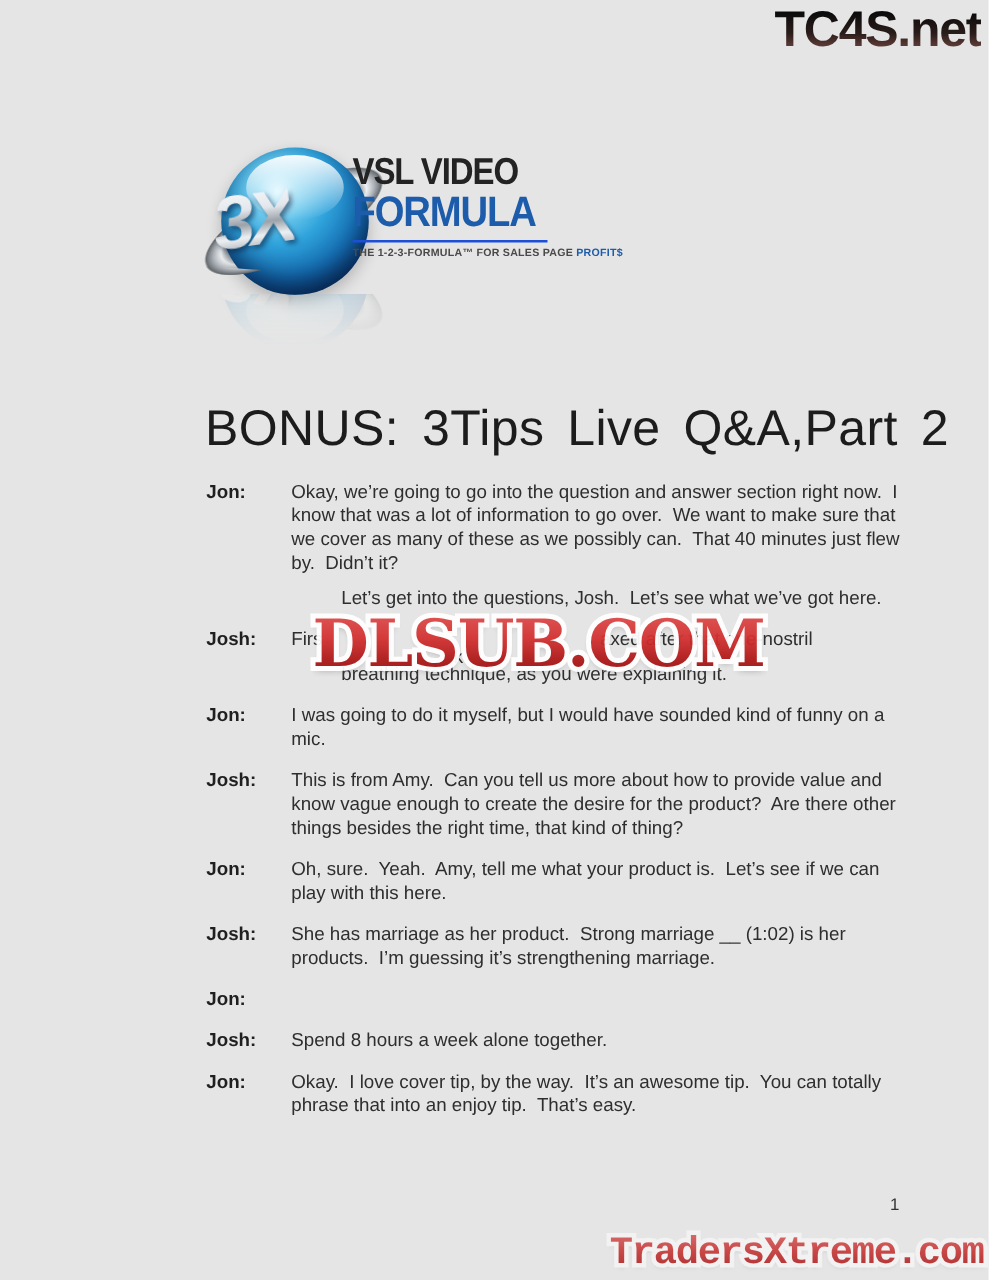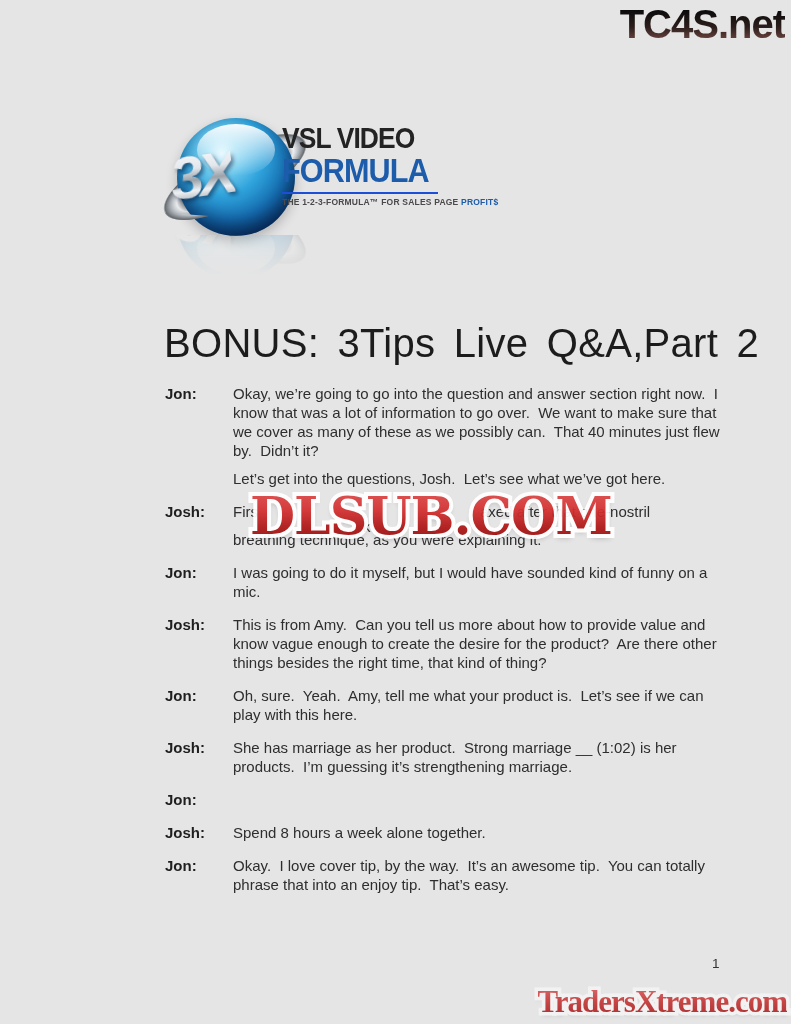--- a/index.html
+++ b/index.html
@@ -76,21 +76,21 @@
     position:absolute; left:165px; top:313px; width:580px;
     font-size:17px; line-height:21.5px; color:#2b2b2b; white-space:pre;
   }
 
   
   .dialogue { position:absolute; left:165px; top:384px; width:560px; font-size:15px; line-height:19px; color:#2e2e2e; }
   .turn { display:flex; margin-bottom:14px; }
   .speaker { width:68px; flex:0 0 68px; font-weight:bold; color:#1f1f1f; }
   .turn-text { width:490px; }
   .turn-text p { white-space:pre-wrap; }
-  .turn-text p + p { margin-top:9px; }
+  .turn-text p + p { margin-top:9px;margin-left:40px; }
   .gap { display:inline-block; width:222px; position:relative; }
   .frag { position:absolute; left:105px; top:0; }
 
   
   .dlsub {
     position:absolute; left:250px; top:485px; z-index:5;
     font-family:"DejaVu Serif", serif; font-weight:bold;
     font-size:52px; letter-spacing:-1px; white-space:nowrap;
     color:transparent; opacity:.94;
   }
@@ -102,21 +102,21 @@
   .dlsub::after {
     content:attr(data-text); position:absolute; left:0; top:0;
     background:linear-gradient(180deg,#e25555 0%,#d33030 42%,#ab1616 72%,#8f0f0f 100%);
     -webkit-background-clip:text; background-clip:text; color:transparent;
   }
 
   
   .page-number { position:absolute; left:712px; top:956px; font-size:13.5px; color:#333; }
   .footer-brand {
     position:absolute; right:4px; bottom:4px; z-index:5;
-    font-family:Liberation Serif, serif; font-weight:bold;
+    font-family:Liberation Mono, monospace; font-weight:bold;
     font-size:31px; letter-spacing:-1px; white-space:nowrap;
     color:transparent;
   }
   .footer-brand::before {
     content:attr(data-text); position:absolute; left:0; top:0;
     color:#f2f2f2; -webkit-text-stroke:7px #f2f2f2;
     text-shadow:0 3px 4px rgba(140,140,140,.55);
   }
   .footer-brand::after {
     content:attr(data-text); position:absolute; left:0; top:0;

